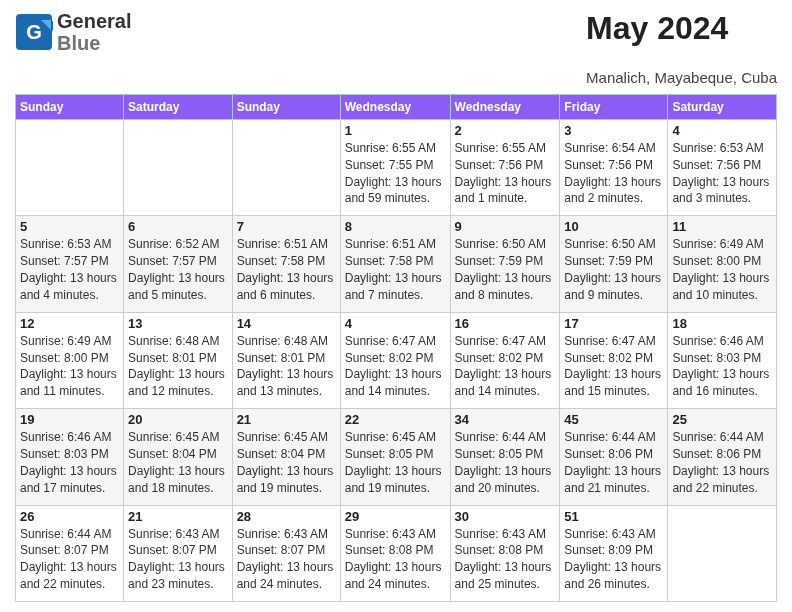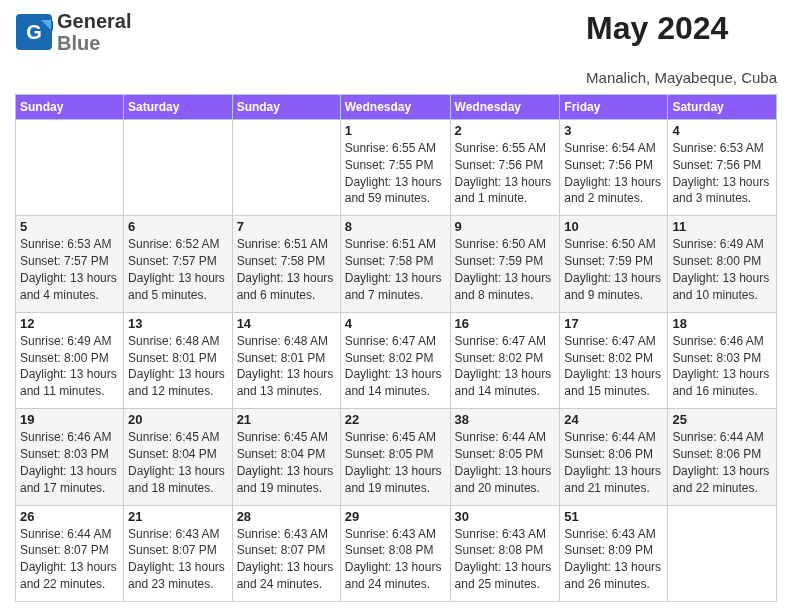--- a/index.html
+++ b/index.html
@@ -215,25 +215,25 @@
           </td>
           <td>
             <span class="day-num">21</span>
             <div class="day-info">Sunrise: 6:45 AM<br>Sunset: 8:04 PM<br>Daylight: 13 hours and 19 minutes.</div>
           </td>
           <td>
             <span class="day-num">22</span>
             <div class="day-info">Sunrise: 6:45 AM<br>Sunset: 8:05 PM<br>Daylight: 13 hours and 19 minutes.</div>
           </td>
           <td>
-            <span class="day-num">38</span>
+            <span class="day-num">34</span>
             <div class="day-info">Sunrise: 6:44 AM<br>Sunset: 8:05 PM<br>Daylight: 13 hours and 20 minutes.</div>
           </td>
           <td>
-            <span class="day-num">24</span>
+            <span class="day-num">45</span>
             <div class="day-info">Sunrise: 6:44 AM<br>Sunset: 8:06 PM<br>Daylight: 13 hours and 21 minutes.</div>
           </td>
           <td>
             <span class="day-num">25</span>
             <div class="day-info">Sunrise: 6:44 AM<br>Sunset: 8:06 PM<br>Daylight: 13 hours and 22 minutes.</div>
           </td>
         </tr>
         <tr>
           <td>
             <span class="day-num">26</span>

